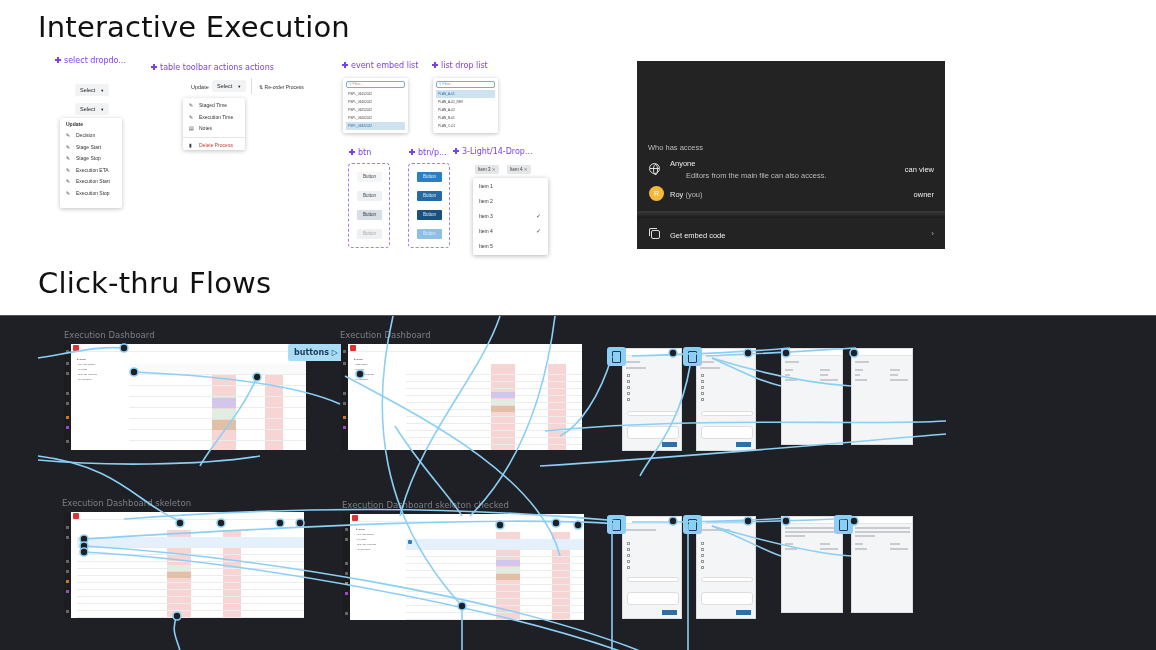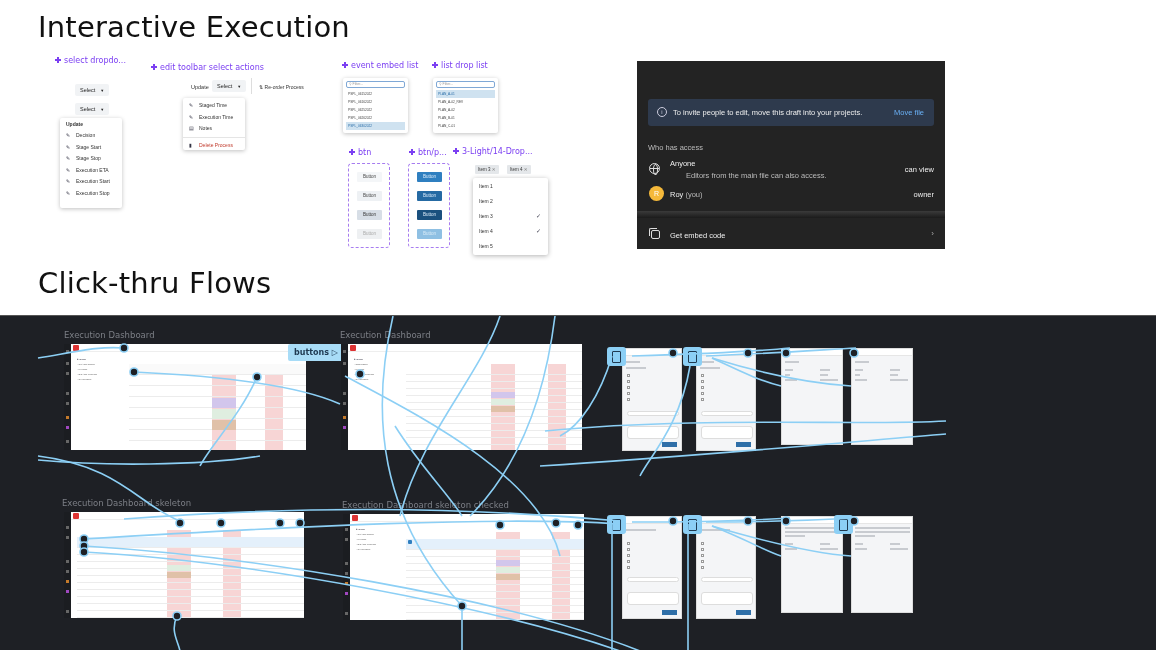--- a/index.html
+++ b/index.html
@@ -97,21 +97,21 @@
   <div class="mh">Update</div>
   <div class="mi"><span class="ic">✎</span><span>Decision</span></div>
   <div class="mi"><span class="ic">✎</span><span>Stage Start</span></div>
   <div class="mi"><span class="ic">✎</span><span>Stage Stop</span></div>
   <div class="mi"><span class="ic">✎</span><span>Execution ETA</span></div>
   <div class="mi"><span class="ic">✎</span><span>Execution Start</span></div>
   <div class="mi"><span class="ic">✎</span><span>Execution Stop</span></div>
 </div>
 
 <div class="comp-label" style="left:151px; top:63px;">
-  <span class="dia"></span><span>edit toolbar select actions</span>
+  <span class="dia"></span><span>table toolbar actions actions</span>
 </div>
 <div class="abs" style="left:191px; top:84px; font-size:5.5px; color:#333;">Update</div>
 <div class="sel" style="left:212px; top:80px;">
   <span>Select</span><span class="car">▼</span>
 </div>
 <div class="abs" style="left:251px; top:78px; width:1px; height:16px; background:#ddd;"></div>
 <div class="abs" style="left:259px; top:84px; font-size:5px; color:#333; white-space:nowrap;">
   <span>⇅ </span><span>Re-order Process</span>
 </div>
 <div class="menu" style="left:183px; top:98px; width:62px; height:52px; padding-top:2px;">
@@ -177,25 +177,20 @@
 </div>
 <div class="multimenu" style="left:473px; top:178px; width:75px; height:77px; padding-top:1px;">
   <div class="mi"><span>Item 1</span></div>
   <div class="mi"><span>Item 2</span></div>
   <div class="mi"><span>Item 3</span><span class="chk">✓</span></div>
   <div class="mi"><span>Item 4</span><span class="chk">✓</span></div>
   <div class="mi"><span>Item 5</span></div>
 </div>
 
 <div class="share">
-  <div class="banner">
-    <div class="info">i</div>
-    <div class="txt">To invite people to edit, move this draft into your projects.</div>
-    <div class="mv">Move file</div>
-  </div>
   <div class="who">Who has access</div>
   <div class="globe"></div>
   <div class="anyone">Anyone</div>
   <div class="anyone-sub">Editors from the main file can also access.</div>
   <div class="canview">can view</div>
   <div class="avatar">R</div>
   <div class="roy"><span style="color:#eee;">Roy</span> <span>(you)</span></div>
   <div class="owner">owner</div>
   <div class="divider"></div>
   <div class="embed-ic"></div>

